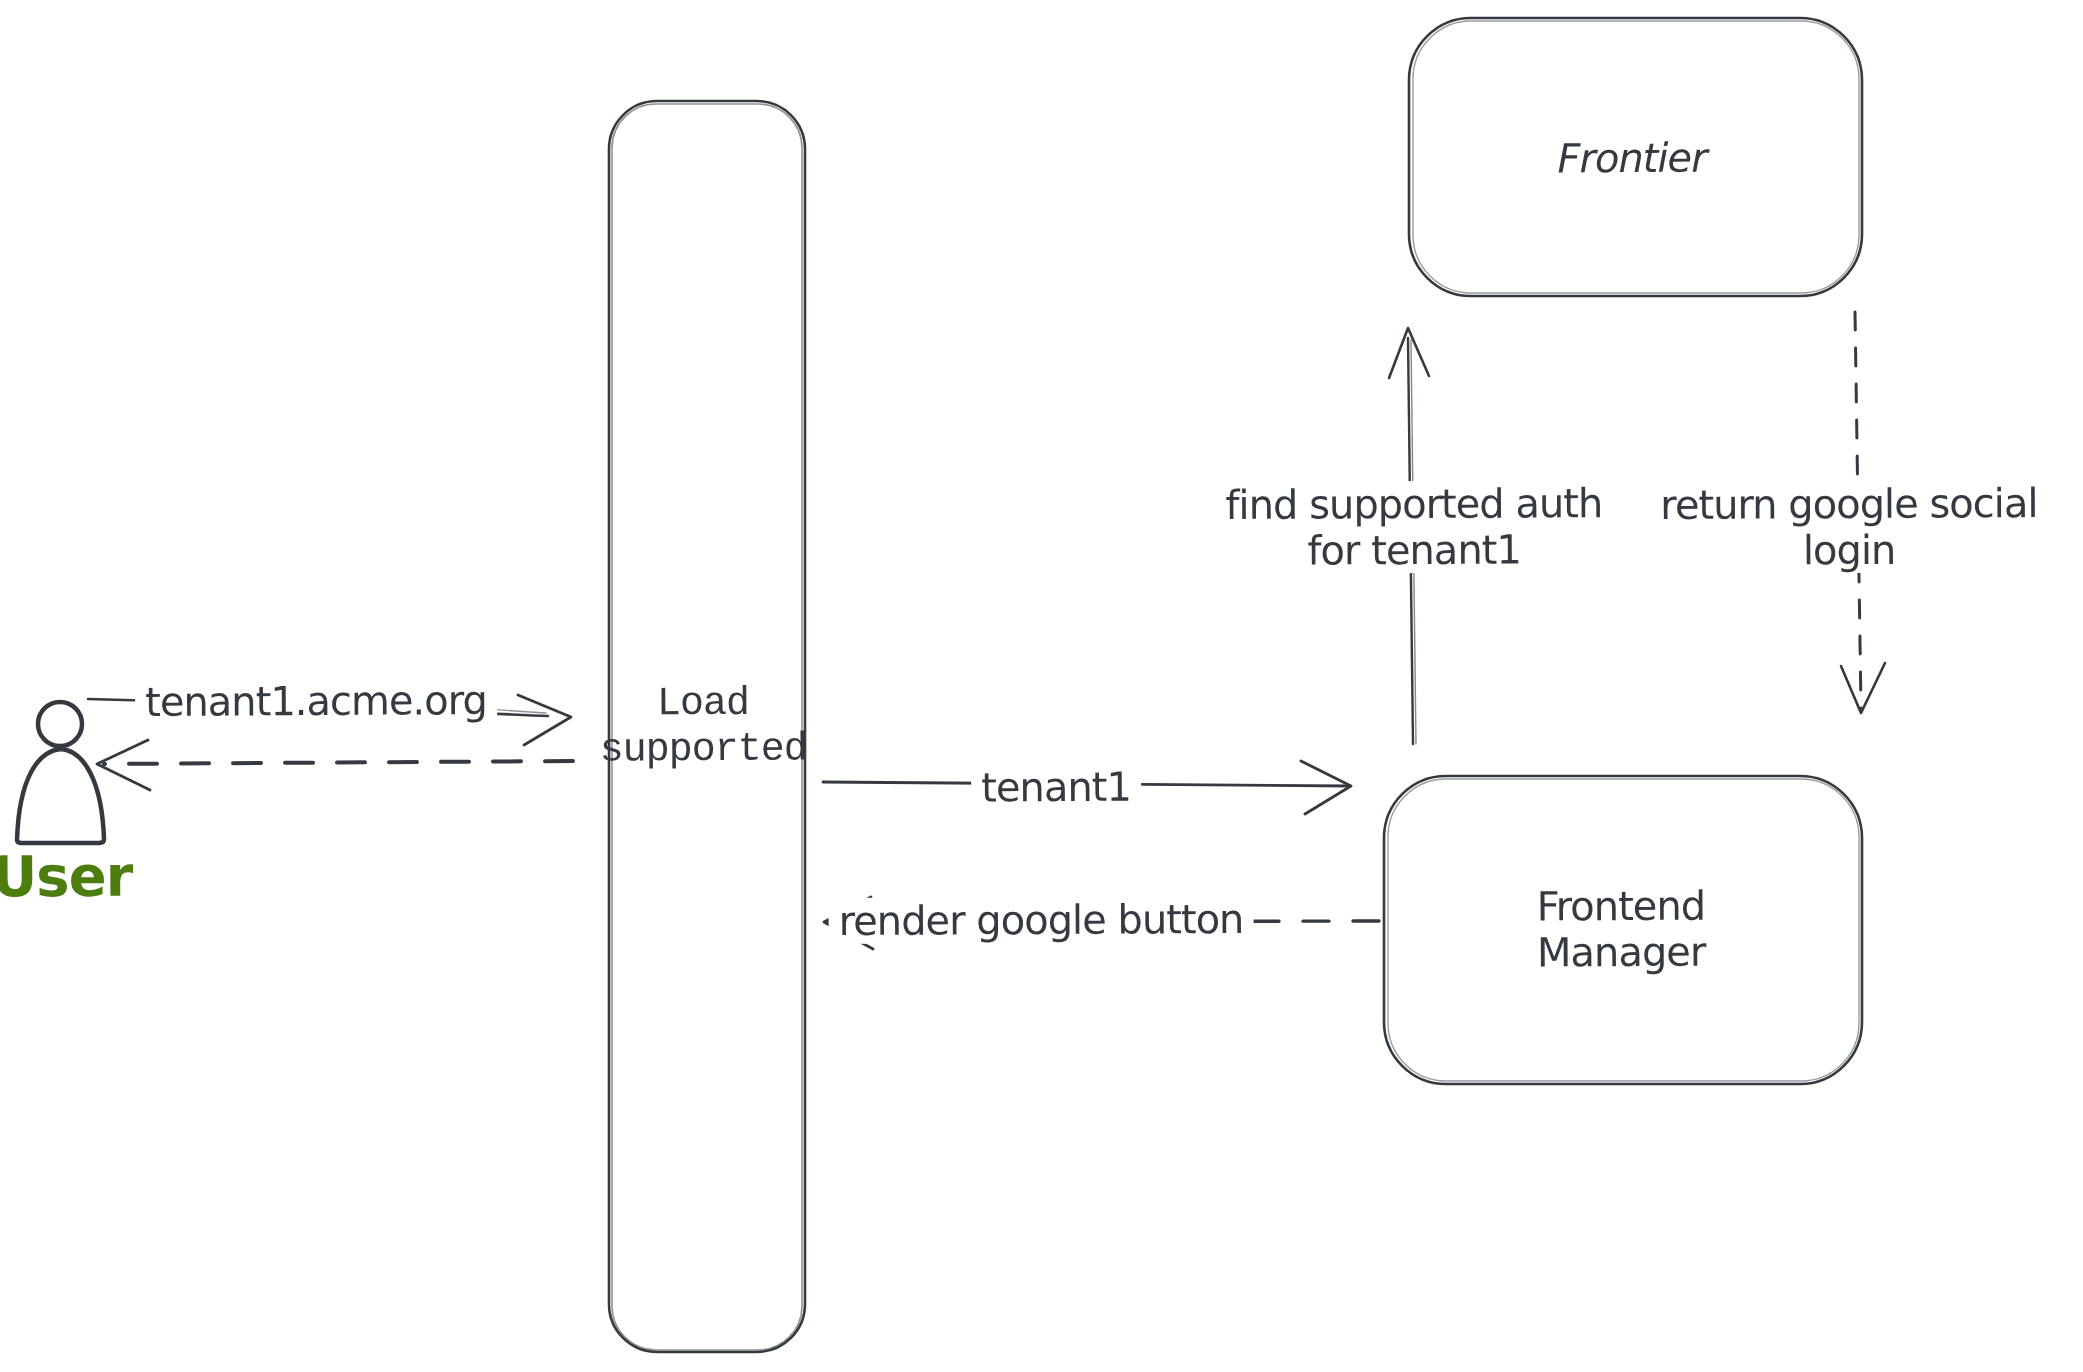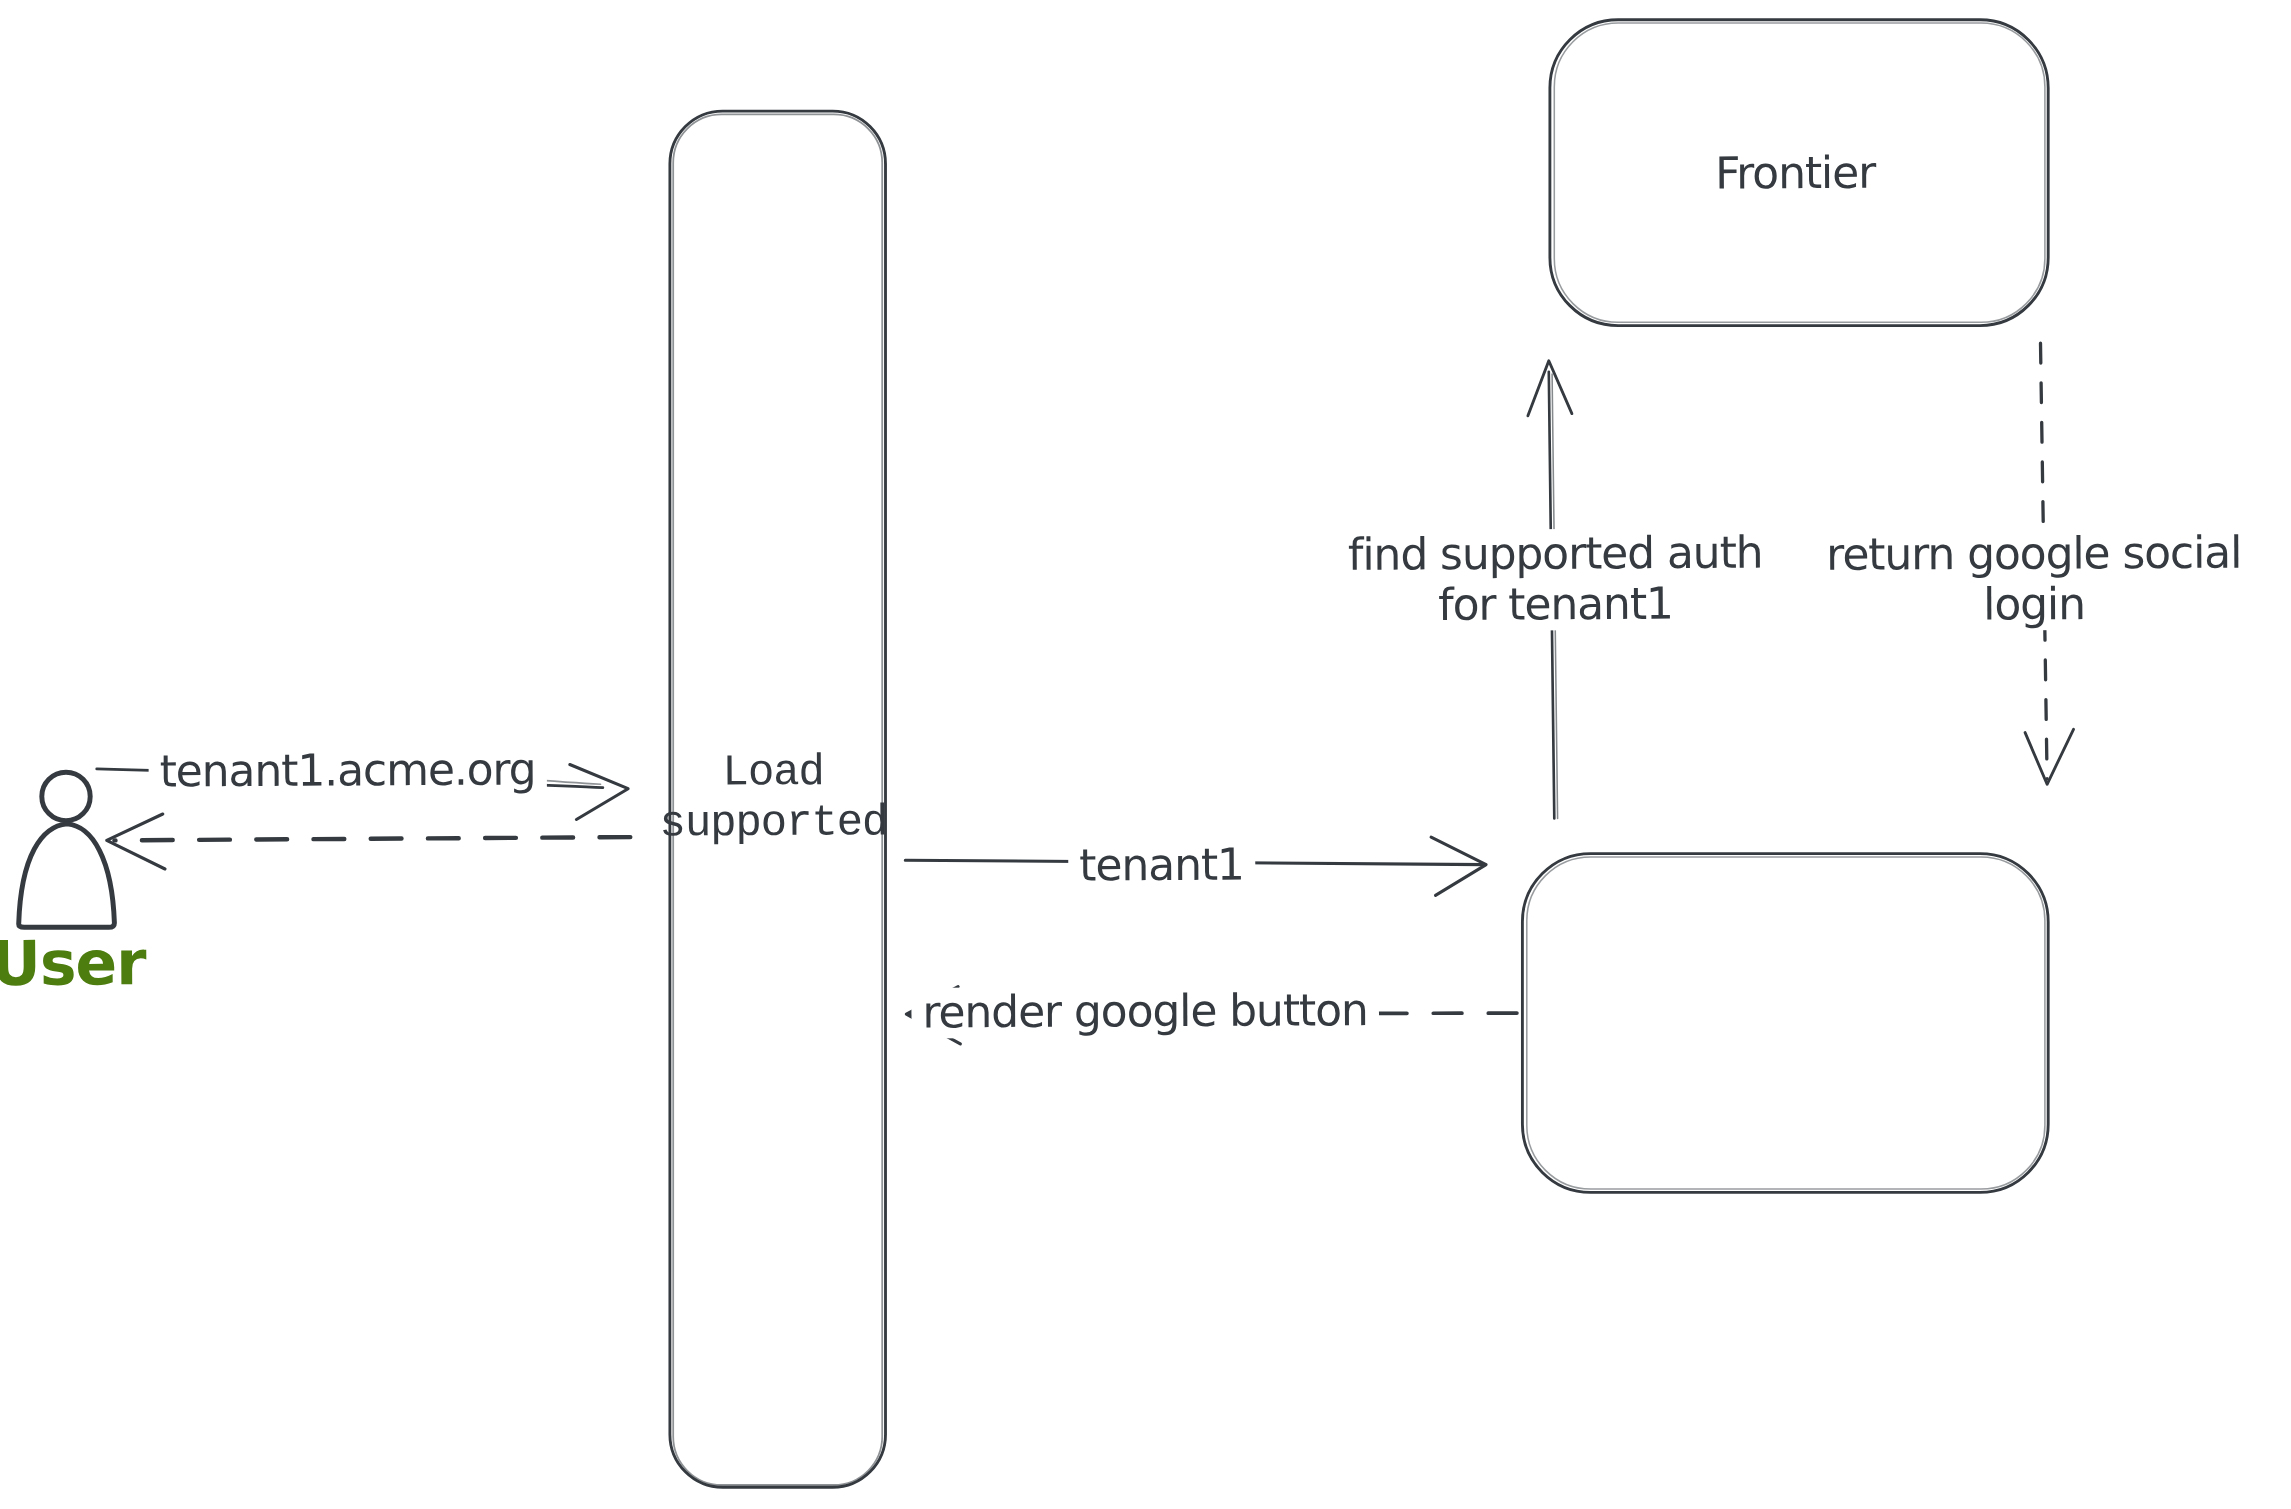--- a/index.html
+++ b/index.html
@@ -115,22 +115,26 @@
     </g>
   </svg>
 
   <div class="lbl actor-name" style="left:62px; top:877px;">User</div>
 
   <div class="lbl" style="left:703px; top:727px;font-family:Liberation Mono, monospace;">
     <div>Load</div>
     <div>supported</div>
   </div>
 
-  <div class="lbl" style="left:1632px; top:158px;">Frontier</div>
+  <div class="lbl" style="left:1632px; top:158px;font-style:italic;">Frontier</div>
 
+  <div class="lbl" style="left:1621px; top:929px;">
+    <div>Frontend</div>
+    <div>Manager</div>
+  </div>
 
   <div class="lbl on-line" style="left:316px; top:701px;">tenant1.acme.org</div>
 
   <div class="lbl on-line" style="left:1056px; top:787px;text-align:center;">tenant1</div>
 
   <div class="lbl on-line" style="left:1041px; top:920px;">render google button</div>
 
   <div class="lbl on-line" style="left:1414px; top:527px;">
     <div>find supported auth</div>
     <div>for tenant1</div>

